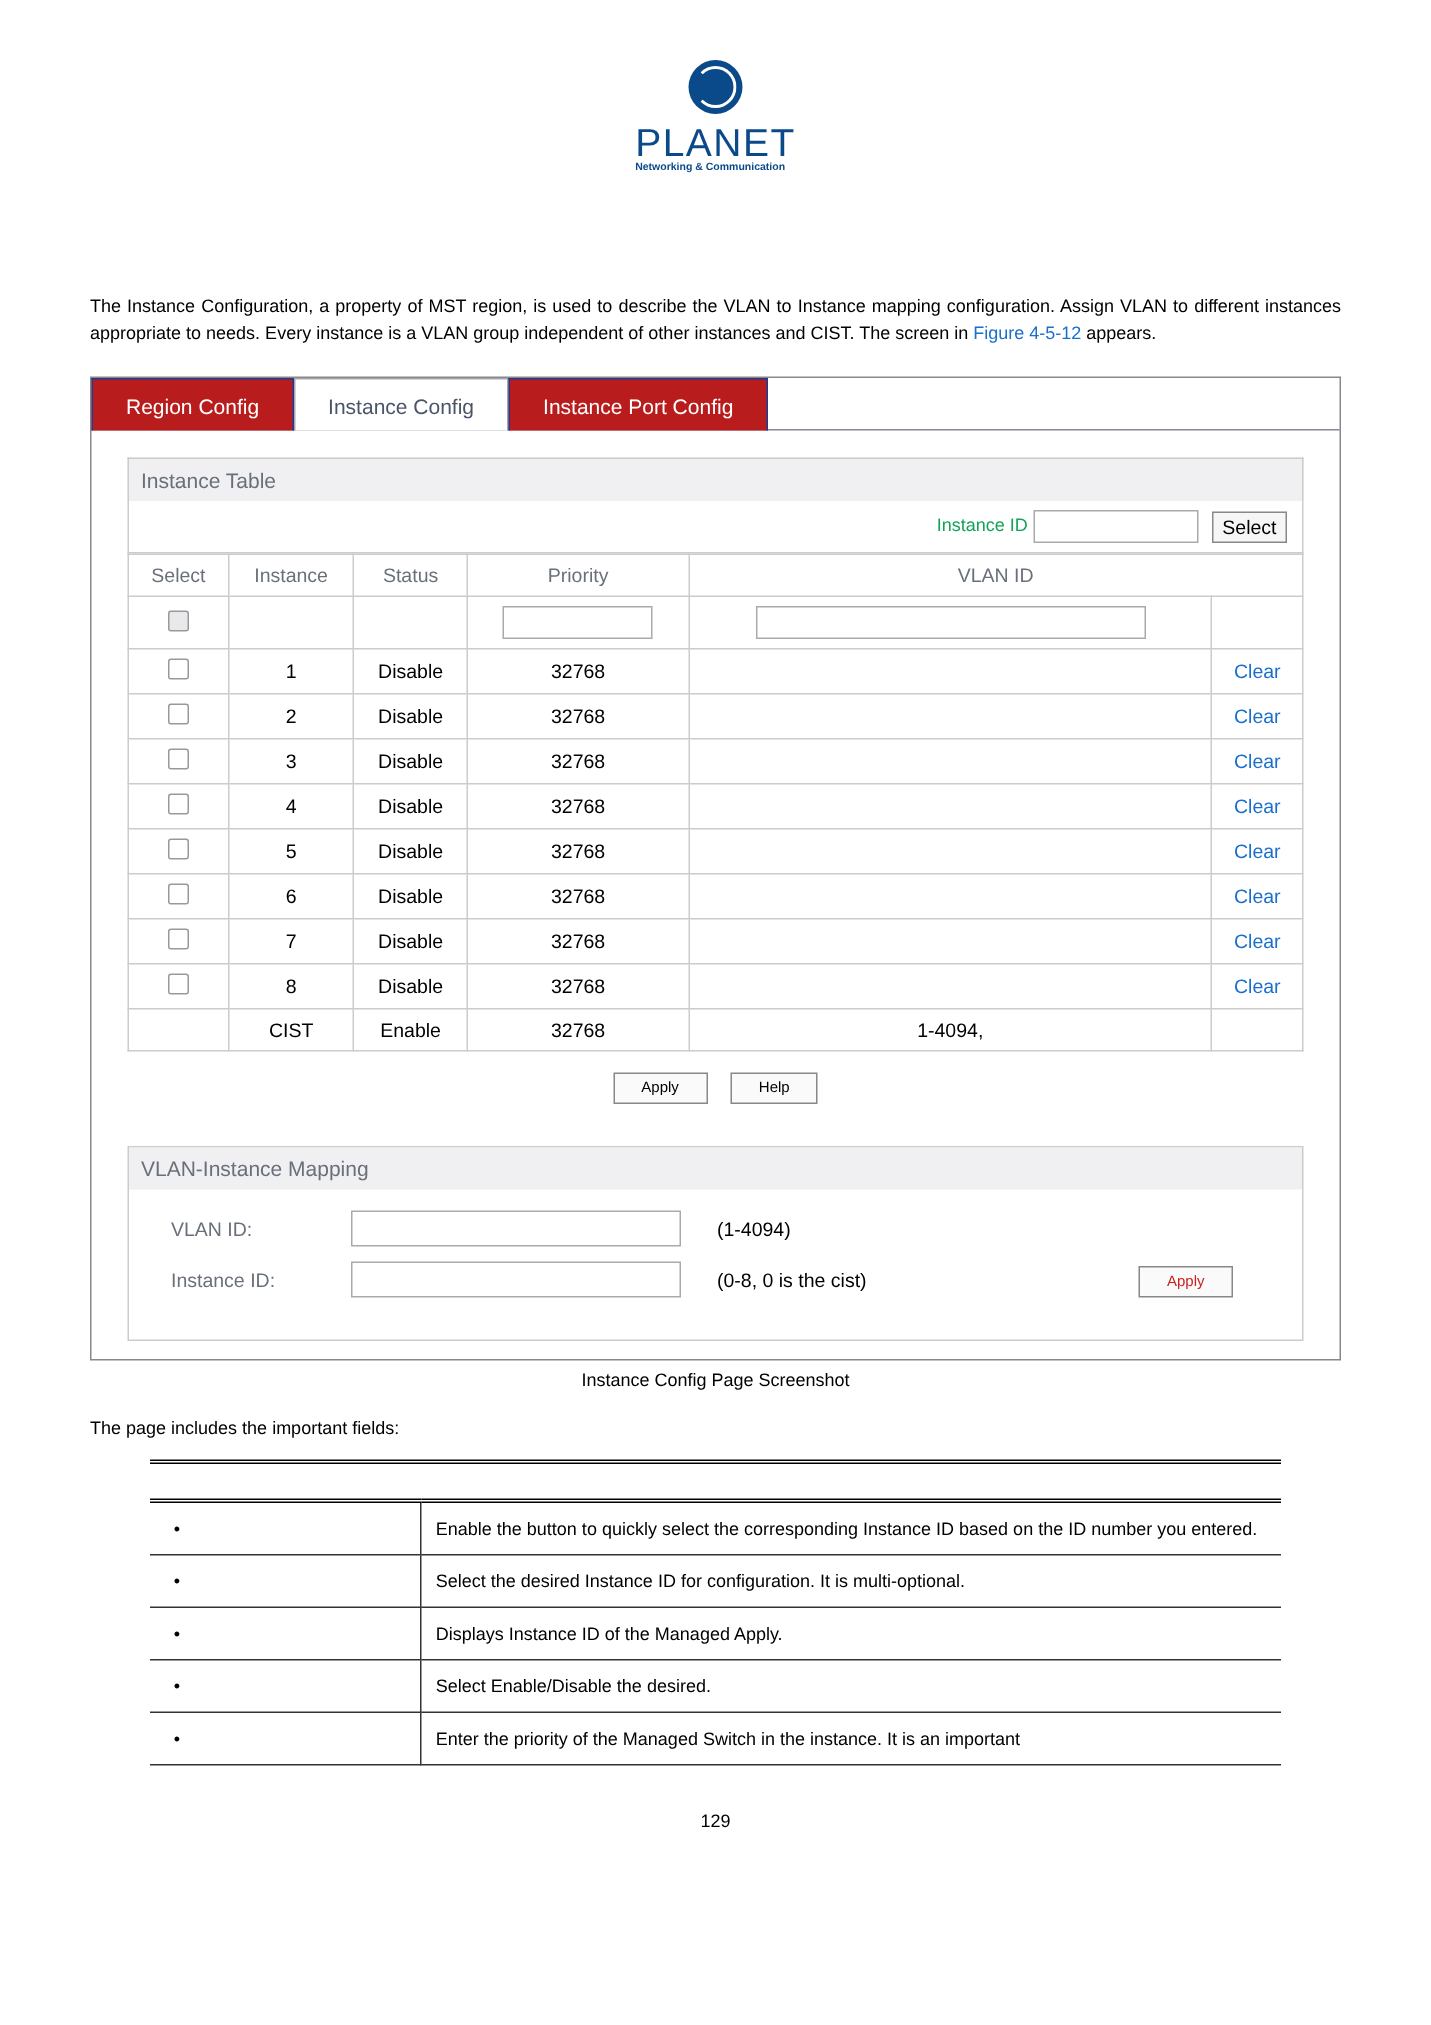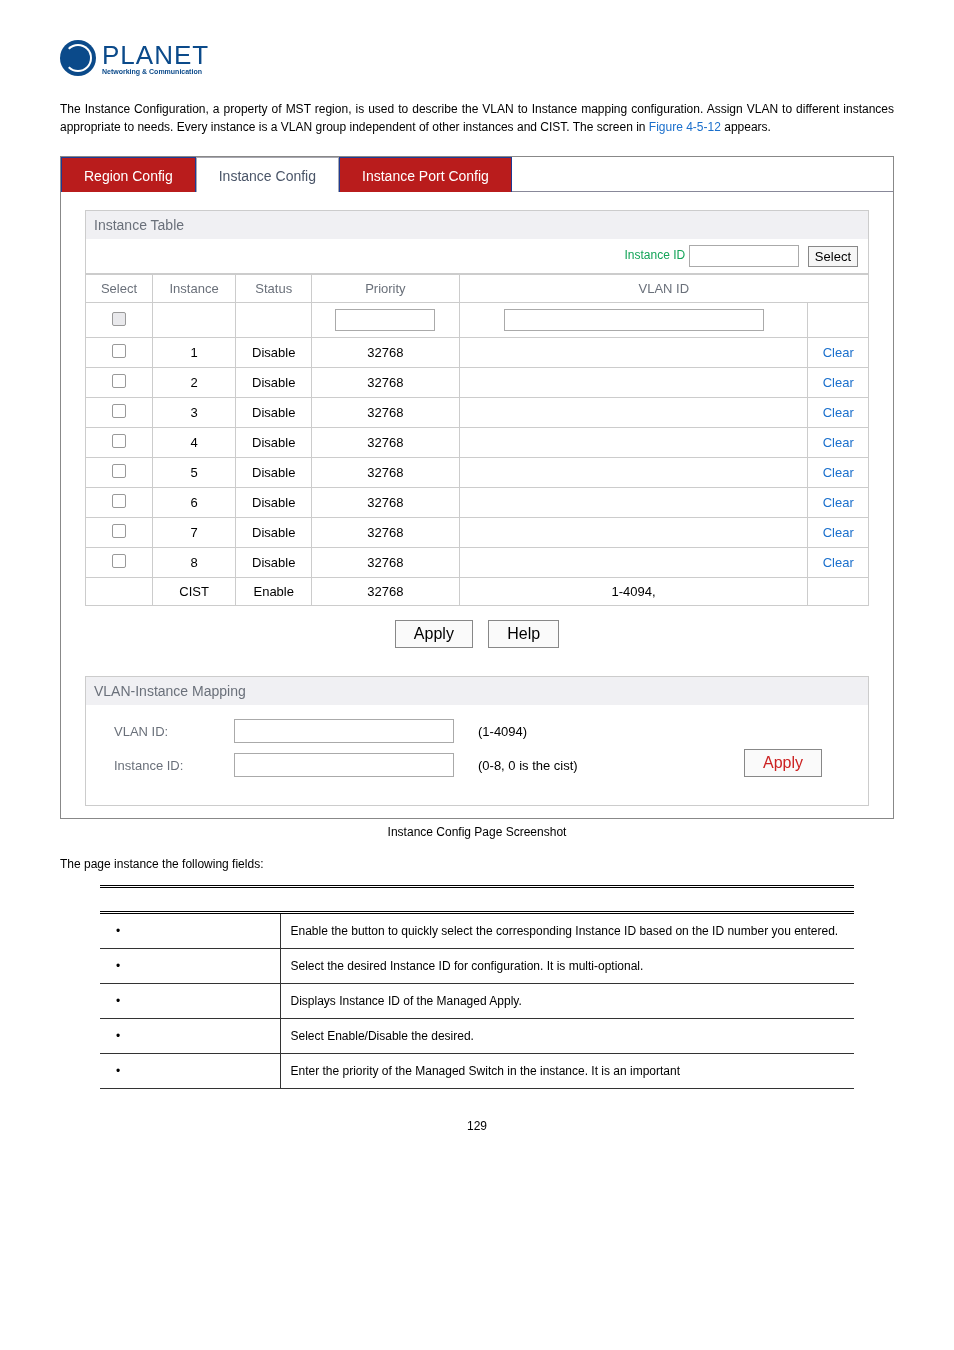--- a/index.html
+++ b/index.html
@@ -1,19 +1,19 @@
 <!DOCTYPE html>
 <html><head>
 <meta charset="utf-8">
 <style>
   * { box-sizing: border-box; margin: 0; padding: 0; }
   body { font-family: Arial, Helvetica, sans-serif; font-size: 12px; color: #000; background: #fff; width: 954px; }
   .page { padding: 40px 60px 20px 60px; }
 
-  .logo { display: flex; align-items: center; gap: 6px; margin-bottom: 24px; }
+  .logo { display: flex; align-items: center; gap: 6px; margin-bottom: 80px; flex-direction: column; }
   .logo-mark { width: 36px; height: 36px; border-radius: 50%; background: #0b4a8a; position: relative; overflow: hidden; }
   .logo-mark::before { content: ''; position: absolute; inset: 4px; border: 2px solid #fff; border-radius: 50%; border-left-color: transparent; }
   .logo-text { font-family: Impact, "Arial Black", sans-serif; font-size: 26px; color: #0b4a8a; letter-spacing: 1px; line-height: 1; }
   .logo-sub { font-family: Arial; font-size: 7px; color: #0b4a8a; font-weight: bold; }
 
   .intro { font-size: 12px; line-height: 1.5; margin-bottom: 20px; text-align: justify; }
   .link { color: #1a6fcc; }
 
   .screenshot-frame { border: 1px solid #888; margin-bottom: 6px; background: #fff; padding-bottom: 12px; }
 
@@ -35,21 +35,21 @@
   .top-ctrl input { width: 110px; height: 22px; border: 1px solid #aaa; vertical-align: middle; }
   .top-ctrl .sel-btn { border: 1px solid #888; background: #f6f6f6; padding: 2px 6px; font-size: 13px; vertical-align: middle; margin-left: 6px; }
   .green { color: #13a458; }
   .clear-link { color: #1a6fcc; }
   .cb { width: 14px; height: 14px; border: 1px solid #999; border-radius: 2px; display: inline-block; background: #fff; }
   .cb.dis { background: #e9e9ec; }
   .filter-in { width: 100px; height: 22px; border: 1px solid #aaa; }
   .vlan-wide { width: 260px; height: 22px; border: 1px solid #aaa; }
 
   .btn-row { text-align: center; padding: 14px 0 24px 0; }
-  .btn { border: 1px solid #888; background: #fafafa; padding: 4px 18px; font-size: 16px; margin: 0 6px; }
+  .btn { border: 1px solid #888; background: #fafafa; padding: 4px 18px; font-size: 10px; margin: 0 6px; }
 
   .map-sec { border: 1px solid #ccc; margin-top: 4px; }
   .map-sec .section-title { border: none; }
   .map-body { padding: 14px 20px 18px 28px; }
   .map-row { display: flex; align-items: center; margin-bottom: 10px; }
   .map-row .lbl { width: 120px; color: #6a707a; font-size: 13px; }
   .map-row input { width: 220px; height: 24px; border: 1px solid #aaa; }
   .map-row .hint { margin-left: 24px; font-size: 13px; }
   .apply-r { text-align: right; padding: 0 20px 0 0; }
   .apply-r .btn { color: #c22; }
@@ -226,21 +226,21 @@
           </div>
         </div>
       </div>
 
 
     </div>
   </div>
 
   <div class="caption">Instance Config Page Screenshot</div>
 
-  <div class="fields-intro">The page instance the following fields:</div>
+  <div class="fields-intro">The page includes the important fields:</div>
 
   <div class="obj-wrap">
     <table class="obj">
       <tbody>
           <tr>
             <th class="k"></th>
             <th></th>
           </tr>
       <tr>
         <td class="k"><span class="bullet">•</span></td>

